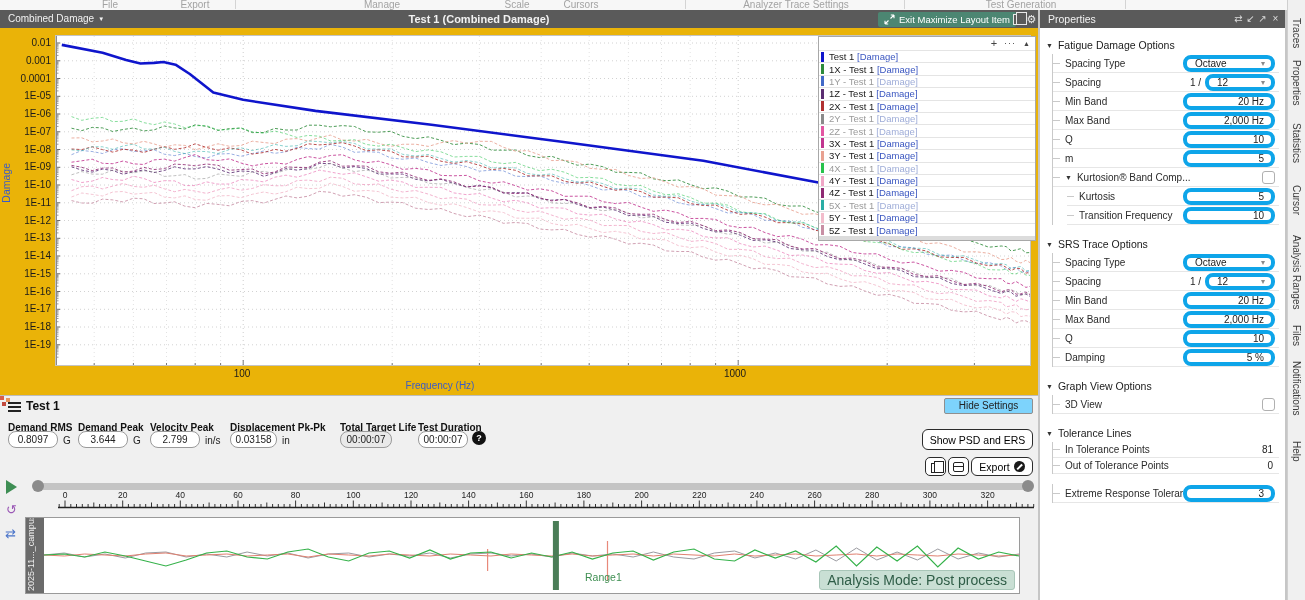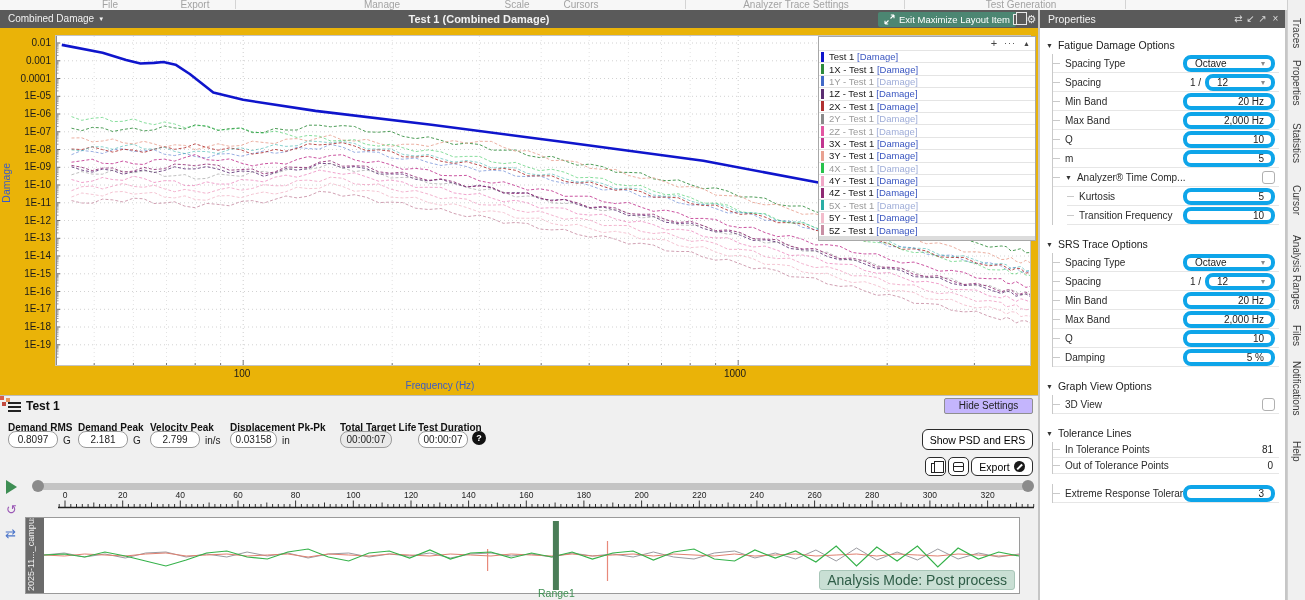--- a/index.html
+++ b/index.html
@@ -61,21 +61,21 @@
   .pcheck{width:13px;height:13px;border:1px solid #b0b0b0;border-radius:3px;background:#fff;}
   .pval{margin-left:auto;margin-right:6px;font-size:10px;color:#222;}
   
   #side-tabs{left:1287px;top:0;width:18px;height:600px;background:#f0f0f0;border-left:1px solid #cfcfcf;}
   .side-tab{position:absolute;left:3px;writing-mode:vertical-rl;font-size:10px;color:#3a3a3a;cursor:pointer;white-space:nowrap;}
   
   #bottom-panel{left:0;top:395px;width:1038px;height:205px;background:#f0f0f0;border-top:1px solid #bdbdbd;}
   #test-list-icon{position:absolute;left:8px;top:6px;width:13px;height:10px;}
   #test-list-icon i{display:block;height:2px;background:#222;margin-bottom:2px;}
   #test-title{position:absolute;left:26px;top:3px;font-size:12px;font-weight:bold;color:#111;}
-  #hide-settings{position:absolute;left:944px;top:2px;width:89px;height:16px;background:#c4b5fd;border:1px solid #8f8f8f;border-radius:2px;font-size:10px;text-align:center;line-height:14px;cursor:pointer;}
+  #hide-settings{position:absolute;left:944px;top:2px;width:89px;height:16px;background:#7dd3fc;border:1px solid #8f8f8f;border-radius:2px;font-size:10px;text-align:center;line-height:14px;cursor:pointer;}
   .fld-label{position:absolute;top:26px;font-size:10px;font-weight:bold;color:#111;white-space:nowrap;}
   .fld-box{position:absolute;top:35px;height:17px;border:1px solid #9a9a9a;border-radius:8px;background:#fff;font-size:10px;text-align:center;line-height:15px;color:#222;}
   .fld-box.ro{background:#e9e9e9;}
   .fld-unit{position:absolute;top:39px;font-size:10px;color:#222;}
   #help-circle{position:absolute;left:472px;top:35px;width:14px;height:14px;border-radius:50%;background:#111;color:#fff;font-size:9px;font-weight:bold;text-align:center;line-height:14px;cursor:pointer;}
   #show-psd{position:absolute;left:922px;top:33px;width:111px;height:21px;background:#fff;border:1.3px solid #2b2b2b;border-radius:6px;font-size:10.5px;cursor:pointer;}
   #progress-bar{position:absolute;left:2px;top:62px;width:918px;height:15px;background:#7fac9a;}
   #progress-bar span{display:block;text-align:center;line-height:15px;font-size:10px;color:#1f2d26;}
   .sq-btn{position:absolute;top:61px;width:21px;height:19px;background:#fff;border:1.3px solid #2b2b2b;border-radius:5px;cursor:pointer;display:flex;align-items:center;justify-content:center;}
   .copyic2{position:relative;width:8px;height:10px;border:1px solid #222;background:#fff;margin-left:-2px;margin-top:2px;}
@@ -511,21 +511,21 @@
             </span>
           </div>
           <div class="prow">
             <span class="plabel">m</span>
             <span class="ctl">
               <span class="pbox pinput">5</span>
             </span>
           </div>
           <div class="prow">
             <span class="tri">▼</span>
-            <span class="plabel">Analyzer® Time Comp...</span>
+            <span class="plabel">Kurtosion® Band Comp...</span>
             <span class="ctl">
               <span class="pcheck"></span>
             </span>
           </div>
           <div class="prow ind">
             <span class="plabel">Kurtosis</span>
             <span class="ctl">
               <span class="pbox pinput">5</span>
             </span>
           </div>
@@ -641,21 +641,21 @@
         <i></i>
         <i></i>
       </span>
     <div id="test-title">Test 1</div>
     <div id="hide-settings">Hide Settings</div>
     <div id="fields-row">
         <span class="fld-label" style="left:8px">Demand RMS</span>
         <span class="fld-box" style="left:8px;width:50px">0.8097</span>
         <span class="fld-unit" style="left:63px">G</span>
         <span class="fld-label" style="left:78px">Demand Peak</span>
-        <span class="fld-box" style="left:78px;width:50px">2.181</span>
+        <span class="fld-box" style="left:78px;width:50px">3.644</span>
         <span class="fld-unit" style="left:133px">G</span>
         <span class="fld-label" style="left:150px">Velocity Peak</span>
         <span class="fld-box" style="left:150px;width:50px">2.799</span>
         <span class="fld-unit" style="left:205px">in/s</span>
         <span class="fld-label" style="left:230px">Displacement Pk-Pk</span>
         <span class="fld-box" style="left:230px;width:47px">0.03158</span>
         <span class="fld-unit" style="left:282px">in</span>
         <span class="fld-label" style="left:340px">Total Target Life</span>
         <span class="fld-box ro" style="left:340px;width:52px">00:00:07</span>
         <span class="fld-label" style="left:418px">Test Duration</span>
@@ -878,19 +878,19 @@
       <div id="wave-label">2025-11..._campus</div>
       <div id="wave-area">
         <svg id="wave-svg" width="975" height="75">
             <polyline points="0.0,37.0 20.3,35.0 40.6,39.0 60.9,36.0 81.3,40.0 101.6,35.0 121.9,34.0 142.2,39.0 162.5,36.0 182.8,39.0 203.1,34.0 223.4,38.0 243.8,35.0 264.1,40.0 284.4,36.0 304.7,35.0 325.0,39.0 345.3,36.0 365.6,38.0 385.9,35.0 406.3,40.0 426.6,36.0 446.9,35.0 467.2,38.0 487.5,36.0 507.8,39.0 528.1,35.0 548.4,38.0 568.8,36.0 589.1,39.0 609.4,34.0 629.7,39.0 650.0,41.0 670.3,35.0 690.6,33.0 710.9,40.0 731.3,35.0 751.6,41.0 771.9,32.0 792.2,43.0 812.5,30.0 832.8,42.0 853.1,34.0 873.4,42.0 893.8,31.0 914.1,41.0 934.4,35.0 954.7,39.0 975.0,36.0" fill="none" stroke="#9a9aa0" stroke-width="1"></polyline>
             <polyline points="0.0,37.0 20.3,38.0 40.6,36.0 60.9,37.0 81.3,38.0 101.6,36.0 121.9,35.0 142.2,38.0 162.5,37.0 182.8,36.0 203.1,38.0 223.4,37.0 243.8,36.0 264.1,39.0 284.4,36.0 304.7,37.0 325.0,38.0 345.3,36.0 365.6,37.0 385.9,38.0 406.3,36.0 426.6,37.0 446.9,38.0 467.2,36.0 487.5,37.0 507.8,38.0 528.1,36.0 548.4,38.0 568.8,37.0 589.1,36.0 609.4,38.0 629.7,36.0 650.0,37.0 670.3,38.0 690.6,36.0 710.9,38.0 731.3,37.0 751.6,36.0 771.9,38.0 792.2,37.0 812.5,36.0 832.8,38.0 853.1,36.0 873.4,37.0 893.8,38.0 914.1,36.0 934.4,37.0 954.7,38.0 975.0,37.0" fill="none" stroke="#e08070" stroke-width="1"></polyline>
             <line x1="443.6" y1="31" x2="443.6" y2="53" stroke="#e8897a" stroke-width="1.2"></line>
             <line x1="563.5" y1="23" x2="563.5" y2="63" stroke="#e8897a" stroke-width="1.2"></line>
             <polyline points="0.0,37.0 20.3,36.0 40.6,39.0 60.9,34.0 81.3,38.0 101.6,43.0 121.9,48.0 142.2,42.0 162.5,35.0 182.8,33.0 203.1,39.0 223.4,41.0 243.8,34.0 264.1,31.0 284.4,39.0 304.7,43.0 325.0,35.0 345.3,33.0 365.6,40.0 385.9,32.0 406.3,41.0 426.6,35.0 446.9,34.0 467.2,40.0 487.5,35.0 507.8,39.0 528.1,34.0 548.4,41.0 568.8,35.0 589.1,33.0 609.4,42.0 629.7,34.0 650.0,31.0 670.3,41.0 690.6,43.0 710.9,32.0 731.3,40.0 751.6,33.0 771.9,44.0 792.2,28.0 812.5,48.0 832.8,29.0 853.1,43.0 873.4,28.0 893.8,49.0 914.1,30.0 934.4,41.0 954.7,34.0 975.0,38.0" fill="none" stroke="#35b24a" stroke-width="1.2"></polyline>
             <rect x="508.9" y="3" width="6" height="69" fill="#4a7d57"></rect>
           </svg>
-        <div id="range-label" style="left: 494px; margin-top: 16px;">Range1</div>
+        <div id="range-label" style="left: 541px;">Range1</div>
         <div id="wave-badge">Analysis Mode: Post process</div>
       </div>
     </div>
   </div>
 
 </div>
 
 </body></html>

